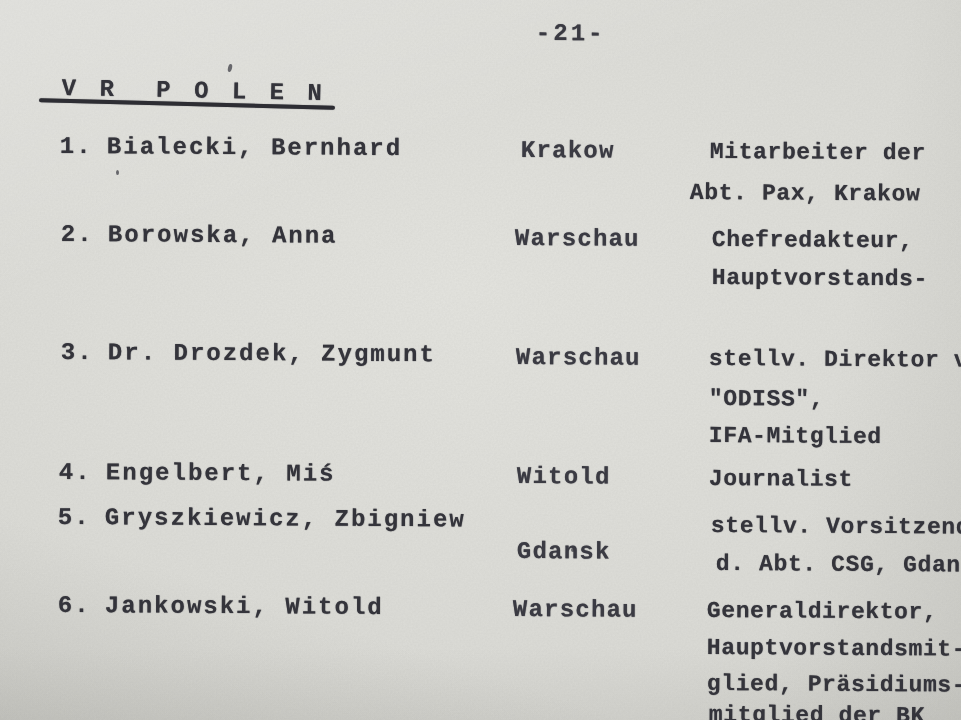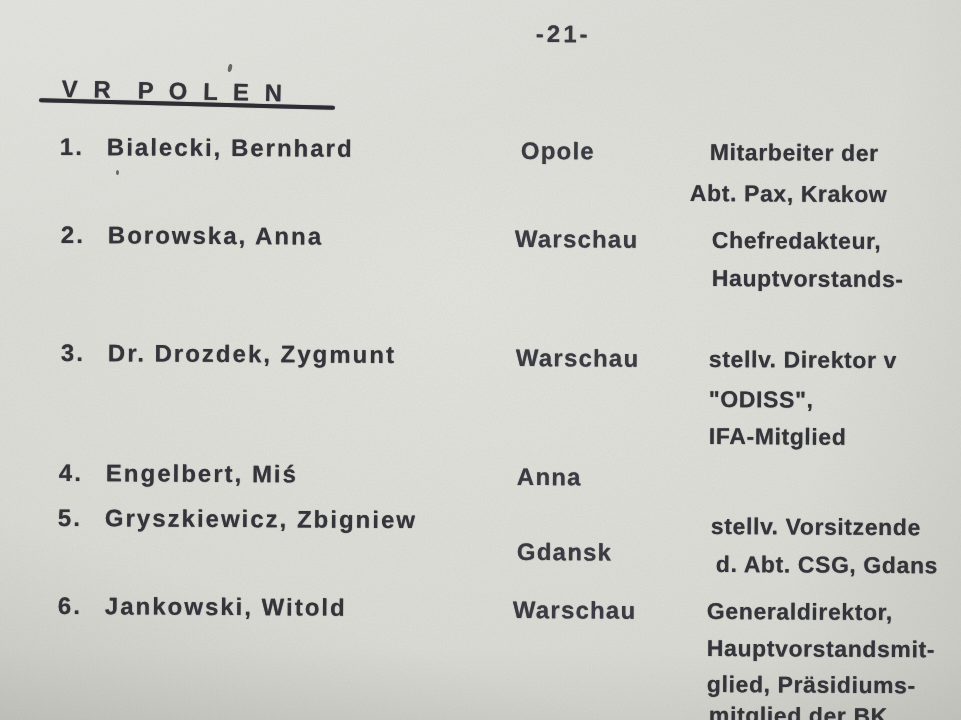--- a/index.html
+++ b/index.html
@@ -1,19 +1,19 @@
 <!DOCTYPE html>
 <html><head>
 <meta charset="utf-8">
 <style>
   html,body{margin:0;padding:0;background:#b9b9b4;}
   .page{
     position:relative;width:961px;height:720px;overflow:hidden;
     background:radial-gradient(135% 115% at 47% 40%, #e4e4df 0%, #dcdcd7 42%, #d3d3ce 75%, #c7c7c2 100%);
-    font-family:Liberation Sans, sans-serif;
+    font-family:Liberation Mono, monospace;
   }
   .shade{
     position:absolute;inset:0;pointer-events:none;
     background:
       linear-gradient(160deg, rgba(255,255,255,.22) 0%, rgba(255,255,255,0) 28%),
       linear-gradient(18deg, rgba(95,95,88,.12) 0%, rgba(95,95,88,0) 20%),
       linear-gradient(282deg, rgba(95,95,88,.10) 0%, rgba(95,95,88,0) 18%),
       linear-gradient(0deg, rgba(95,95,88,.07) 0%, rgba(95,95,88,0) 10%);
   }
   .grain{position:absolute;left:0;top:0;pointer-events:none;}
@@ -52,37 +52,38 @@
   <div class="tline pageno" style="left:536px;top:19px">-21-</div>
 
   <div class="tline heading" style="left:62px;top:74px">V R  P O L E N</div>
   <div class="underline"></div>
 
   <div class="speck" style="left:228px;top:64px;width:4px;height:8px;transform:rotate(14deg)"></div>
   <div class="speck" style="left:116px;top:170px;width:3px;height:5px"></div>
   <div class="speck" style="left:571px;top:548px;width:4px;height:4px"></div>
 
   <div class="tline name" style="left:60px;top:132px"><span class="num">1.</span><span>Bialecki, Bernhard</span></div>
-  <div class="tline city" style="left:521px;top:136px">Opole</div>
+  <div class="tline city" style="left:521px;top:136px">Krakow</div>
   <div class="tline role" style="left:710px;top:137px">Mitarbeiter der</div>
   <div class="tline role" style="left:690px;top:178px">Abt. Pax, Krakow</div>
 
   <div class="tline name" style="left:61px;top:220px"><span class="num">2.</span><span>Borowska, Anna</span></div>
   <div class="tline city" style="left:515px;top:224px">Warschau</div>
   <div class="tline role" style="left:712px;top:225px">Chefredakteur,</div>
   <div class="tline role" style="left:712px;top:263px">Hauptvorstands-</div>
 
   <div class="tline name" style="left:61px;top:338px"><span class="num">3.</span><span>Dr. Drozdek, Zygmunt</span></div>
   <div class="tline city" style="left:516px;top:343px">Warschau</div>
   <div class="tline role" style="left:709px;top:344px">stellv. Direktor v</div>
   <div class="tline role" style="left:709px;top:384px">"ODISS",</div>
   <div class="tline role" style="left:709px;top:421px">IFA-Mitglied</div>
 
   <div class="tline name" style="left:59px;top:458px"><span class="num">4.</span><span>Engelbert, Miś</span></div>
-  <div class="tline city" style="left:517px;top:462px">Anna</div>
+  <div class="tline city" style="left:517px;top:462px">Witold</div>
+  <div class="tline role" style="left:709px;top:464px">Journalist</div>
 
   <div class="tline name" style="left:58px;top:503px"><span class="num">5.</span><span>Gryszkiewicz, Zbigniew</span></div>
   <div class="tline city" style="left:517px;top:537px">Gdansk</div>
   <div class="tline role" style="left:711px;top:511px">stellv. Vorsitzende</div>
   <div class="tline role" style="left:716px;top:549px">d. Abt. CSG, Gdans</div>
 
   <div class="tline name" style="left:58px;top:591px"><span class="num">6.</span><span>Jankowski, Witold</span></div>
   <div class="tline city" style="left:513px;top:595px">Warschau</div>
   <div class="tline role" style="left:707px;top:596px">Generaldirektor,</div>
   <div class="tline role" style="left:707px;top:633px">Hauptvorstandsmit-</div>

